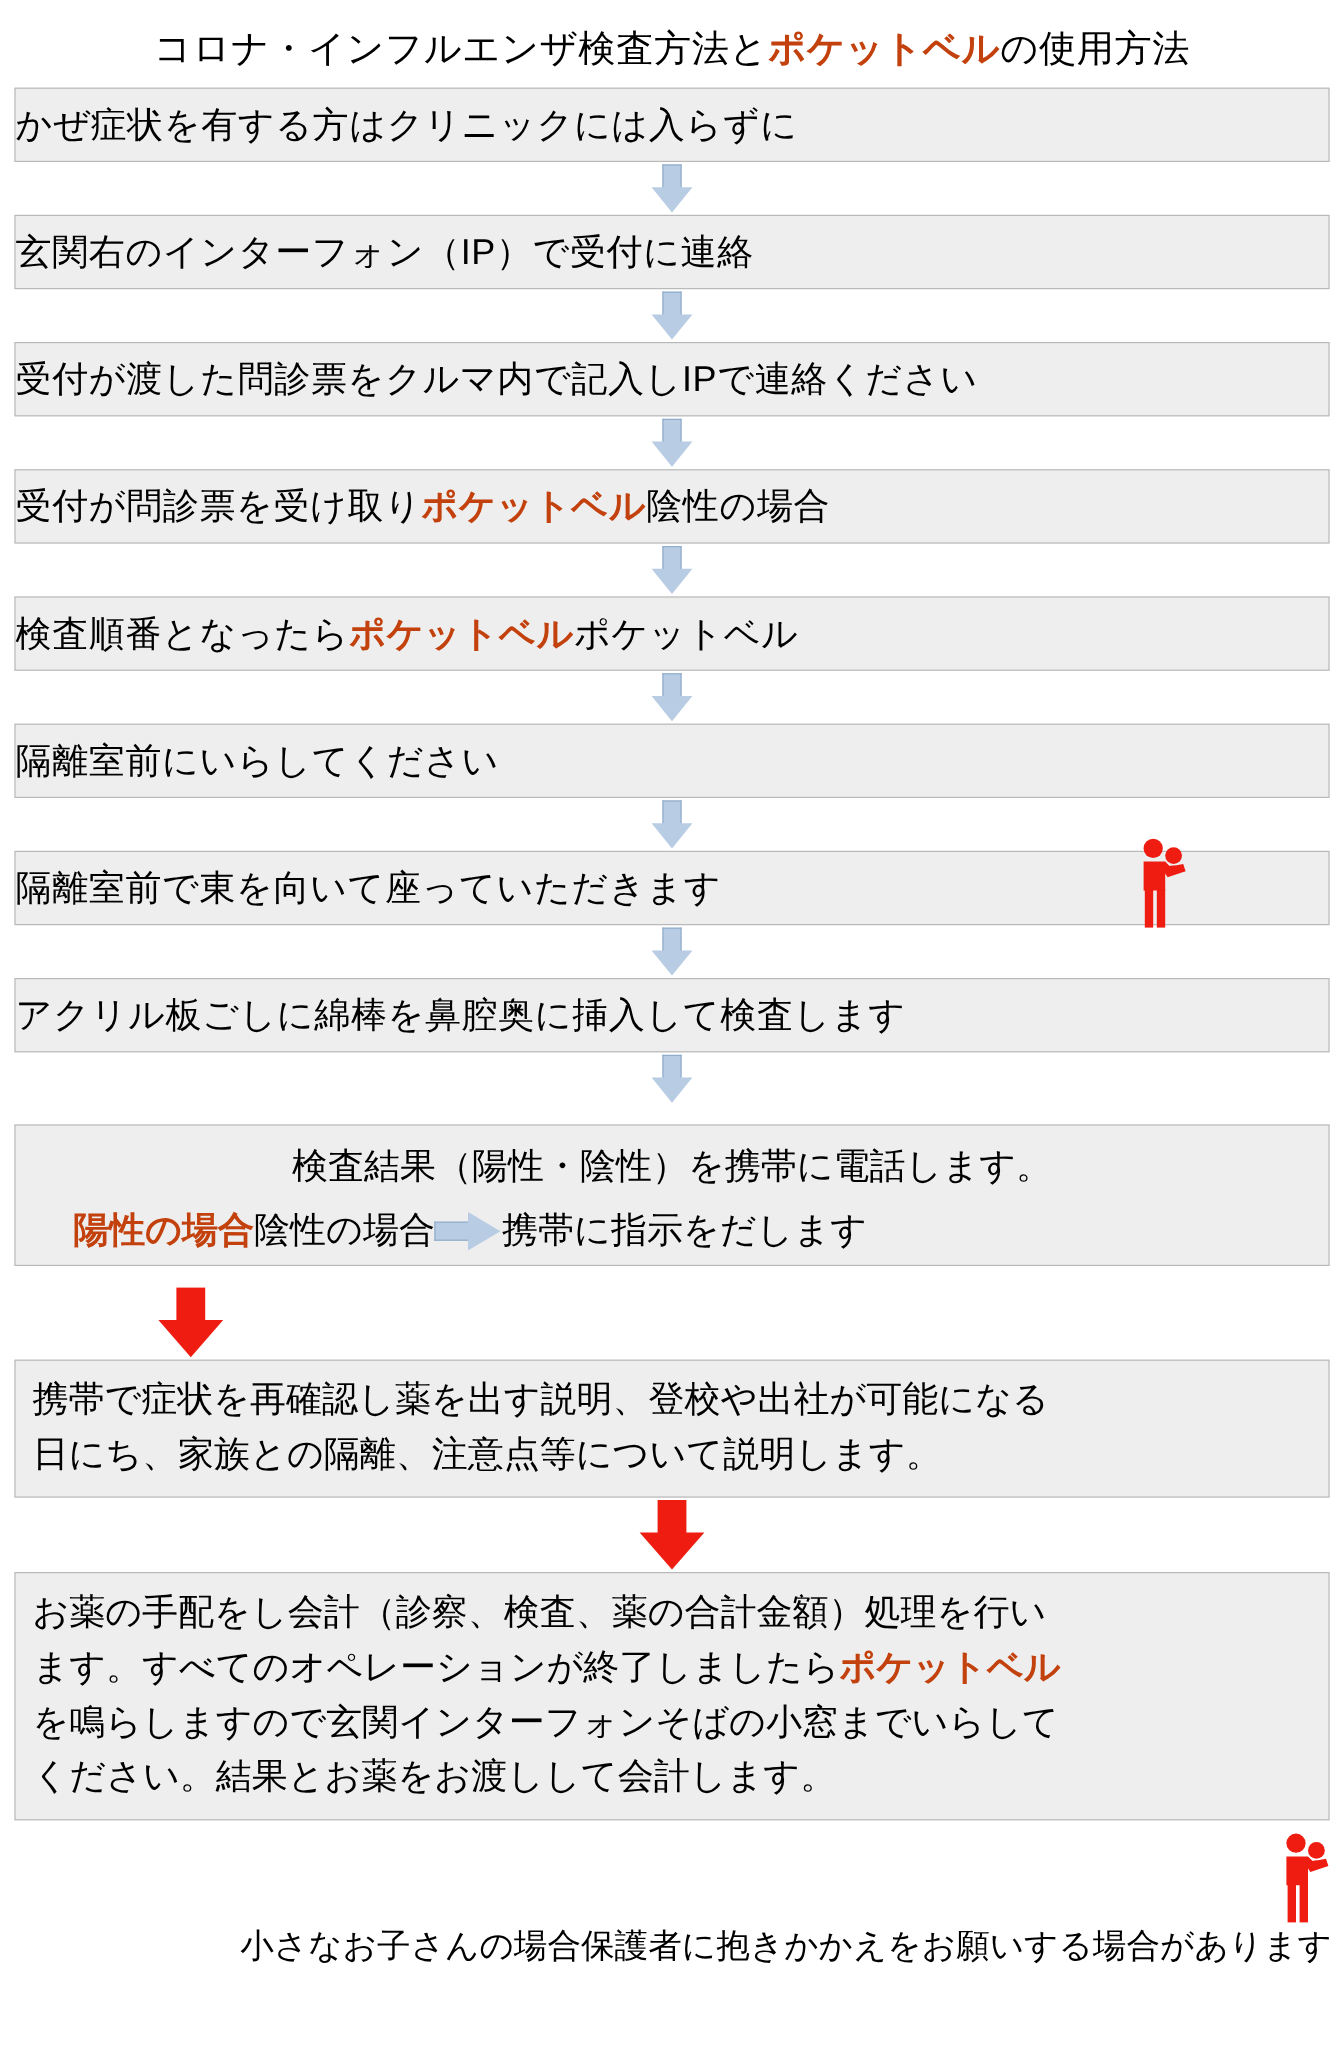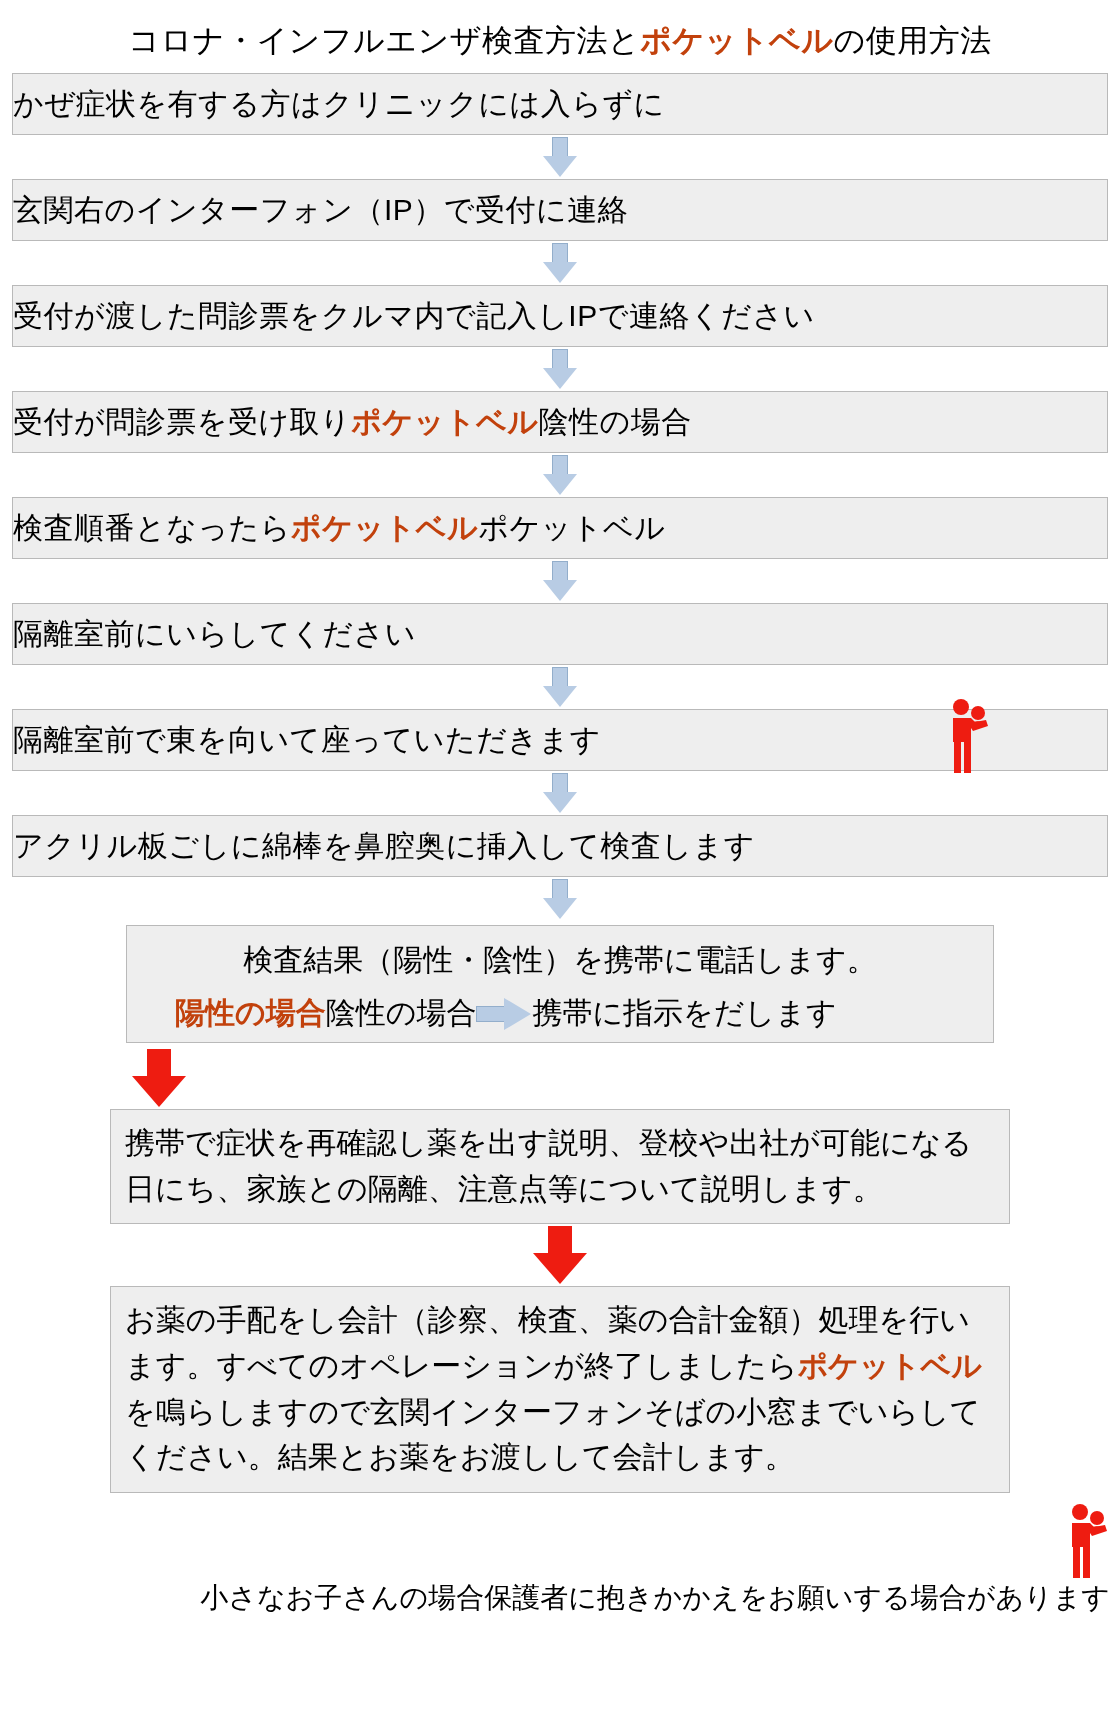--- a/index.html
+++ b/index.html
@@ -86,22 +86,22 @@
     height: 0;
     border-left: 17px solid transparent;
     border-right: 17px solid transparent;
     border-top: 22px solid #93aecb;
     z-index: -1;
   }
   .result-box {
     box-sizing: border-box;
     border: 1px solid #b9b9b9;
     background: #eeeeee;
-    width: 868px;
-    margin: 4px auto;
+    width: 1096px;
+    margin: 16px auto;
     padding: 10px 0 8px 0;
   }
   .result-line1 {
     text-align: center;
     font-size: 30px;
     padding: 4px 0 12px 0;
   }
   .result-line2 {
     display: flex;
     align-items: center;
@@ -162,21 +162,21 @@
     width: 0;
     height: 0;
     border-left: 27px solid transparent;
     border-right: 27px solid transparent;
     border-top: 31px solid #ee1c11;
   }
   .para-box {
     box-sizing: border-box;
     border: 1px solid #b9b9b9;
     background: #eeeeee;
-    width: 900px;
+    width: 1096px;
     margin: 0 auto;
     padding: 10px 14px 12px 14px;
     font-size: 30px;
     line-height: 1.52;
   }
   .para-box .pline { white-space: nowrap; }
   .footnote {
     display: flex;
     align-items: flex-end;
     padding: 10px 0 0 34px;

